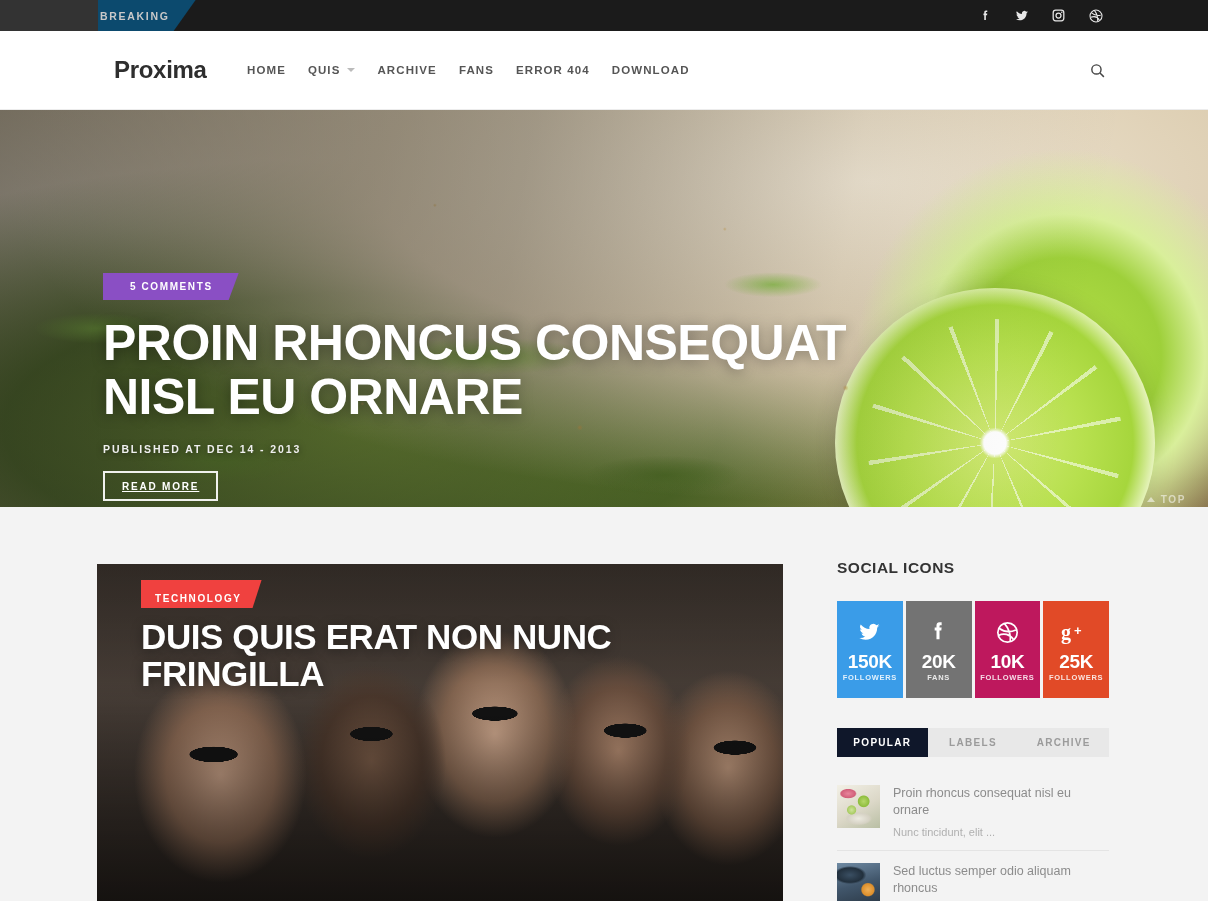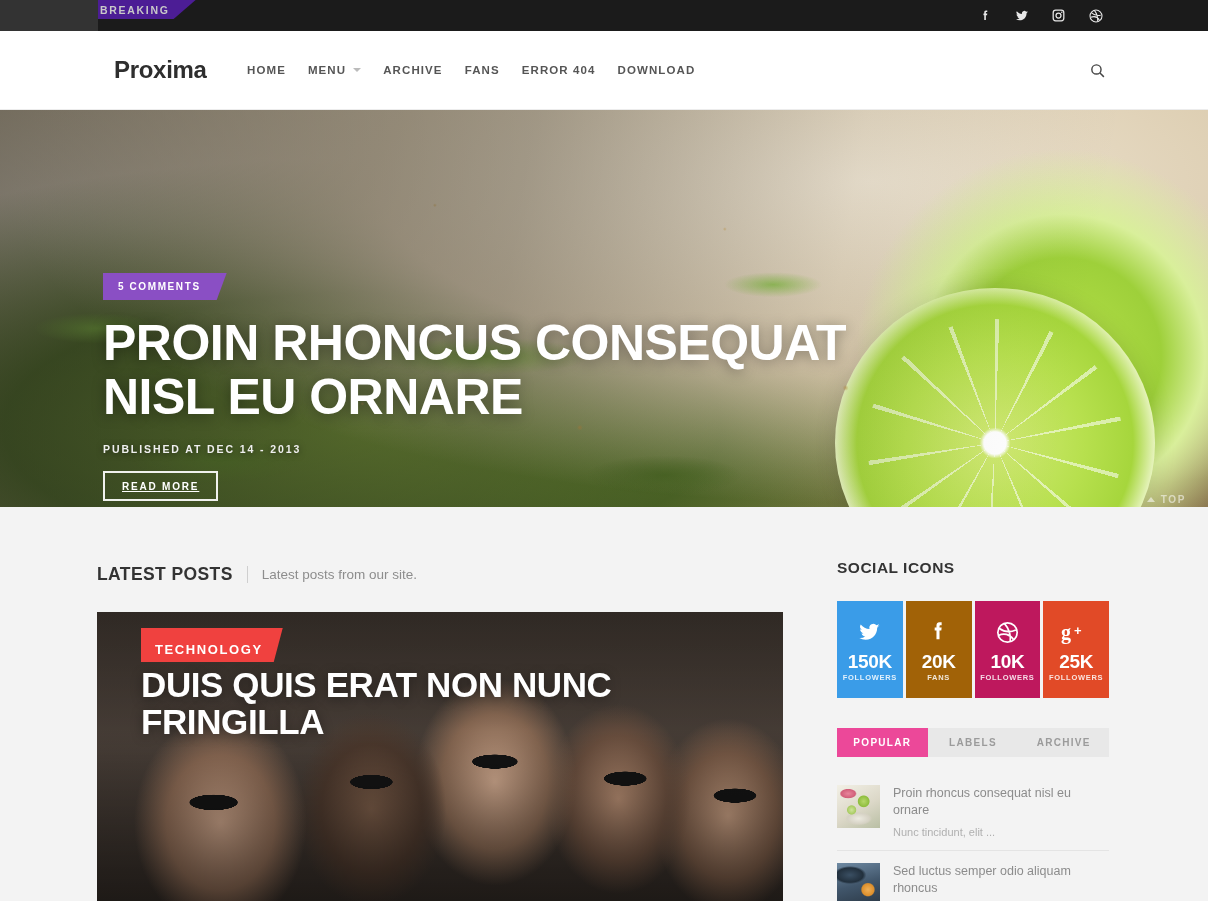--- a/index.html
+++ b/index.html
@@ -14,22 +14,22 @@
   
   .topbar{
     position:relative; height:31px; background:#1b1b1b;
     display:flex; align-items:center; overflow:hidden;
   }
   .topbar-left-fill{
     position:absolute; left:0; top:0; width:98px; height:31px;
     background:#333333;
   }
   .breaking-tag{
-    position:absolute; left:98px; top:0; height:19px;
-    background:#4c1d95; color:#c9c9c9;
+    position:absolute; left:98px; top:0; height:31px;
+    background:#0c4a6e; color:#c9c9c9;
     font-size:10.5px; letter-spacing:1.7px; font-weight:bold;
     display:flex; align-items:center; padding:0 26px 0 2px;
     clip-path: polygon(0 0, 100% 0, calc(100% - 22px) 100%, 0 100%);
   }
   .breaking-text{
     position:absolute; left:209px; top:0; height:31px;
     display:flex; align-items:center;
     color:#d8d8d8; font-size:11px; letter-spacing:1.5px; font-weight:bold;
   }
   .topbar-social{
@@ -122,21 +122,21 @@
   .hero-scrim{
     position:absolute; inset:0;
     background:linear-gradient(100deg, rgba(30,30,30,.52) 0%, rgba(40,40,40,.34) 42%, rgba(60,60,60,.08) 68%, rgba(255,255,255,0) 88%);
   }
   .hero-inner{ position:absolute; left:103px; top:0; width:820px; }
   .comments-badge{
     display:inline-flex; align-items:center; height:27px;
     margin-top:163px;
     background:#8a4fc4; color:#fff;
     font-size:10px; font-weight:bold; letter-spacing:1.6px;
-    padding:0 26px 0 15px;
+    padding:0 26px 0 27px;
     clip-path: polygon(0 0, 100% 0, calc(100% - 10px) 100%, 0 100%);
   }
   .hero-title{
     margin-top:16px;
     color:#fff; font-size:50px; font-weight:bold;
     line-height:1.08; letter-spacing:-0.5px;
     text-shadow:0 2px 14px rgba(0,0,0,.38);
     max-width:800px;
   }
   .hero-meta{
@@ -188,23 +188,23 @@
       radial-gradient(ellipse 34px 11px at 17% 56%, #141414 0%, #141414 70%, transparent 72%),
       radial-gradient(ellipse 30px 10px at 40% 50%, #141414 0%, #141414 70%, transparent 72%),
       radial-gradient(ellipse 32px 10px at 58% 44%, #141414 0%, #141414 70%, transparent 72%),
       radial-gradient(ellipse 30px 10px at 77% 49%, #141414 0%, #141414 70%, transparent 72%),
       radial-gradient(ellipse 30px 10px at 93% 54%, #141414 0%, #141414 70%, transparent 72%);
   }
   .pc-grad{ position:absolute; inset:0;
     background:linear-gradient(180deg, rgba(0,0,0,.18) 0%, rgba(0,0,0,.05) 35%, rgba(0,0,0,.55) 100%); }
   .cat-badge{
     position:absolute; left:44px; top:16px;
-    display:inline-flex; align-items:center; height:34px;
+    display:inline-flex; align-items:center; height:28px;
     background:#f0413f; color:#fff;
-    font-size:13px; font-weight:bold; letter-spacing:1.6px;
+    font-size:10px; font-weight:bold; letter-spacing:1.6px;
     padding:8px 20px 0 14px;
     clip-path: polygon(0 0, 100% 0, calc(100% - 9px) 100%, 0 100%);
   }
   .pc-title{
     position:absolute; left:44px; top:54px; width:600px;
     color:#fff; font-size:35px; font-weight:bold; line-height:1.06;
     letter-spacing:-0.4px; text-shadow:0 2px 12px rgba(0,0,0,.4);
   }
 
   
@@ -221,21 +221,21 @@
   .social-cell .g-icon{ height:30px; display:flex; align-items:center; justify-content:center; margin-bottom:2px; }
   .social-cell .g-count{ font-size:19px; font-weight:bold; letter-spacing:-.3px; line-height:1; }
   .social-cell .g-label{ font-size:7.5px; font-weight:bold; letter-spacing:.7px; opacity:.85; }
 
   .tabs{ display:flex; margin-top:30px; }
   .tab{
     flex:1; height:29px; display:flex; align-items:center; justify-content:center;
     font-size:10px; font-weight:bold; letter-spacing:1.3px;
     background:#e8e8e8; color:#9b9b9b;
   }
-  .tab.active{ background:#ec4899; color:#fff; }
+  .tab.active{ background:#0f172a; color:#fff; }
 
   .plist{ margin-top:16px; }
   .pitem{ display:flex; gap:13px; padding:12px 0; border-bottom:1px solid #e4e4e4; }
   .pitem:last-child{ border-bottom:none; }
   .pthumb{ width:43px; height:43px; flex:0 0 43px; background:#ccc; overflow:hidden; }
   .pthumb.t1{
     background:
       radial-gradient(circle 9px at 62% 38%, #b6d86a 0%, #8fbe3e 60%, transparent 70%),
       radial-gradient(circle 7px at 34% 58%, #cfe49a 0%, #a9cc63 60%, transparent 72%),
       radial-gradient(ellipse 18px 9px at 50% 78%, #eceae0 0%, #d6d2c4 60%, transparent 75%),
@@ -287,21 +287,21 @@
 </div>
 
 <div class="header">
   <div class="logo">Proxima</div>
 
   <nav class="nav">
     <a href="#">
         <span>HOME</span>
       </a>
     <a href="#">
-        <span>MENU</span>
+        <span>QUIS</span>
         <i class="chev"></i>
       </a>
     <a href="#">
         <span>ARCHIVE</span>
       </a>
     <a href="#">
         <span>FANS</span>
       </a>
     <a href="#">
         <span>ERROR 404</span>
@@ -337,25 +337,20 @@
 
   <div class="top-scroll">
     <i class="top-arrow"></i>
     <span>TOP</span>
   </div>
 </div>
 
 <div class="main">
 
   <div class="content">
-    <div class="section-head">
-      <div class="section-title">LATEST POSTS</div>
-      <div class="section-div"></div>
-      <div class="section-sub">Latest posts from our site.</div>
-    </div>
 
     <article class="post-card">
       <div class="pc-photo"></div>
       <div class="pc-shades"></div>
       <div class="pc-grad"></div>
       <div class="cat-badge">TECHNOLOGY</div>
       <h2 class="pc-title">DUIS QUIS ERAT NON NUNC FRINGILLA</h2>
     </article>
   </div>
 
@@ -368,21 +363,21 @@
       <div class="social-cell" style="background:#3a9ce8">
         <span class="g-icon">
           <svg width="27" height="27" viewBox="0 0 24 24" fill="#fff">
               <path d="M21 6.1c-.7.3-1.4.5-2.1.6.8-.5 1.3-1.2 1.6-2-.7.4-1.5.7-2.3.9a3.6 3.6 0 0 0-6.2 3.3C9 8.7 6.1 7.2 4.2 4.8a3.6 3.6 0 0 0 1.1 4.8c-.6 0-1.2-.2-1.6-.4 0 1.7 1.2 3.2 2.9 3.5-.6.2-1.1.2-1.7.1a3.6 3.6 0 0 0 3.4 2.5A7.3 7.3 0 0 1 3 16.9a10.2 10.2 0 0 0 5.5 1.6c6.7 0 10.3-5.5 10.3-10.3v-.5c.7-.5 1.3-1.1 1.8-1.8z"></path>
             </svg>
         </span>
         <span class="g-count">150K</span>
         <span class="g-label">FOLLOWERS</span>
       </div>
 
-      <div class="social-cell" style="background:#a16207">
+      <div class="social-cell" style="background:#737373">
         <span class="g-icon">
           <svg width="27" height="27" viewBox="0 0 24 24" fill="#fff">
               <path d="M14.8 7.6h-1.9V6.3c0-.6.4-.8.7-.8h1.2V2.9h-1.8c-2.3 0-2.8 1.7-2.8 2.8v1.9H8.6v2.7h1.6v7.8h2.7v-7.8h1.6l.3-2.7z"></path>
             </svg>
         </span>
         <span class="g-count">20K</span>
         <span class="g-label">FANS</span>
       </div>
 
       <div class="social-cell" style="background:#be185d">

